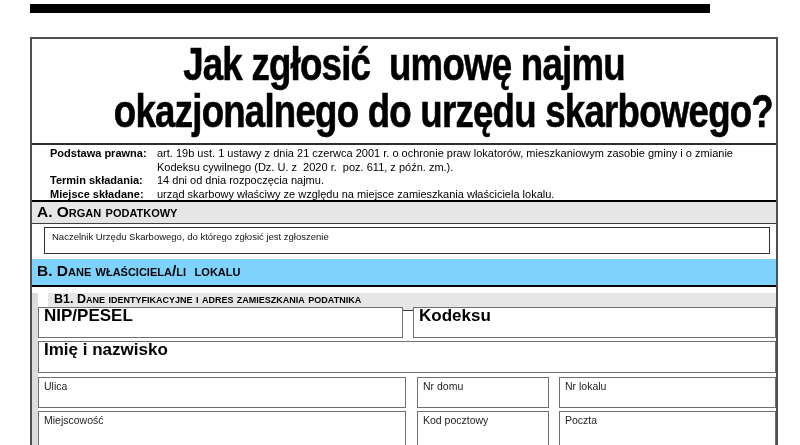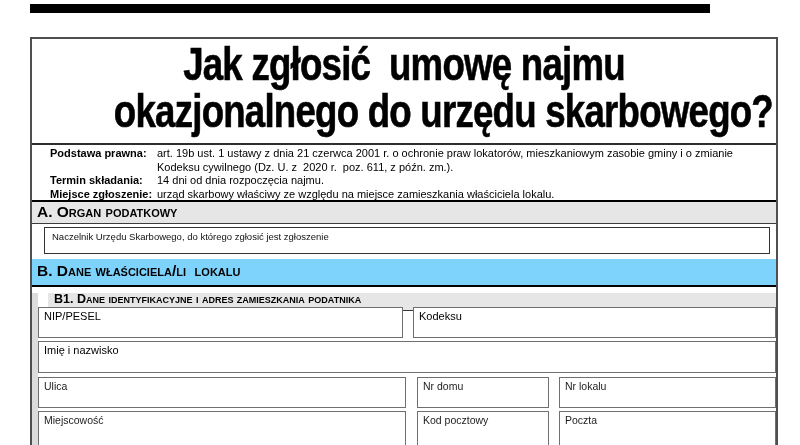--- a/index.html
+++ b/index.html
@@ -43,21 +43,21 @@
   .sec-b .sec-title{line-height:24px;}
 
   .b1-bar{position:absolute;left:16px;top:254px;width:728px;height:18px;box-sizing:border-box;
           background:#e6e6e6;border-bottom:1px solid #3a3a3a;}
   .b1-title{font-variant:small-caps;font-weight:700;font-size:12.5px;line-height:12px;padding-left:6px;white-space:pre;}
 
   .gutter{position:absolute;left:0;top:254px;width:6px;height:154px;background:#dcdcdc;}
 
   
   .cell{position:absolute;box-sizing:border-box;background:#fff;border:1px solid #6f6f6f;}
-  .cell-label{display:block;padding:2px 5px 0 5px;font-size:11px;line-height:12px;font-weight:400;}
+  .cell-label{display:block;padding:2px 5px 0 5px;font-size:17px;line-height:12px;font-weight:700;}
   .cell-label.reg{font-weight:400;font-size:10.5px;color:#1c1c1c;}
 
   
   .c-nip     {left:6px;  top:268px; width:365px; height:31px;}
   .c-tel     {left:381px;top:268px; width:363px; height:31px;}
   .c-imie    {left:6px;  top:302px; width:738px; height:32px;}
   .c-ulica   {left:6px;  top:338px; width:368px; height:31px;}
   .c-nrdomu  {left:385px;top:338px; width:132px; height:31px;}
   .c-nrlok   {left:527px;top:338px; width:217px; height:31px;}
   .c-miejsc  {left:6px;  top:372px; width:368px; height:40px;}
@@ -83,21 +83,21 @@
     <div class="legal">
       <div class="legal-row">
         <div class="legal-label">Podstawa prawna:</div>
         <div class="legal-value">art. 19b ust. 1 ustawy z dnia 21 czerwca 2001 r. o ochronie praw lokatorów, mieszkaniowym zasobie gminy i o zmianie Kodeksu cywilnego (Dz. U. z  2020 r.  poz. 611, z późn. zm.).</div>
       </div>
       <div class="legal-row">
         <div class="legal-label">Termin składania:</div>
         <div class="legal-value">14 dni od dnia rozpoczęcia najmu.</div>
       </div>
       <div class="legal-row">
-        <div class="legal-label">Miejsce zgłoszenie:</div>
+        <div class="legal-label">Miejsce składane:</div>
         <div class="legal-value">urząd skarbowy właściwy ze względu na miejsce zamieszkania właściciela lokalu.</div>
       </div>
     </div>
 
     <div class="sec-a">
       <div class="sec-title">A. Organ podatkowy</div>
     </div>
     <div class="a-input">
       <div class="a-input-label">Naczelnik Urzędu Skarbowego, do którego zgłosić jest zgłoszenie</div>
     </div>

